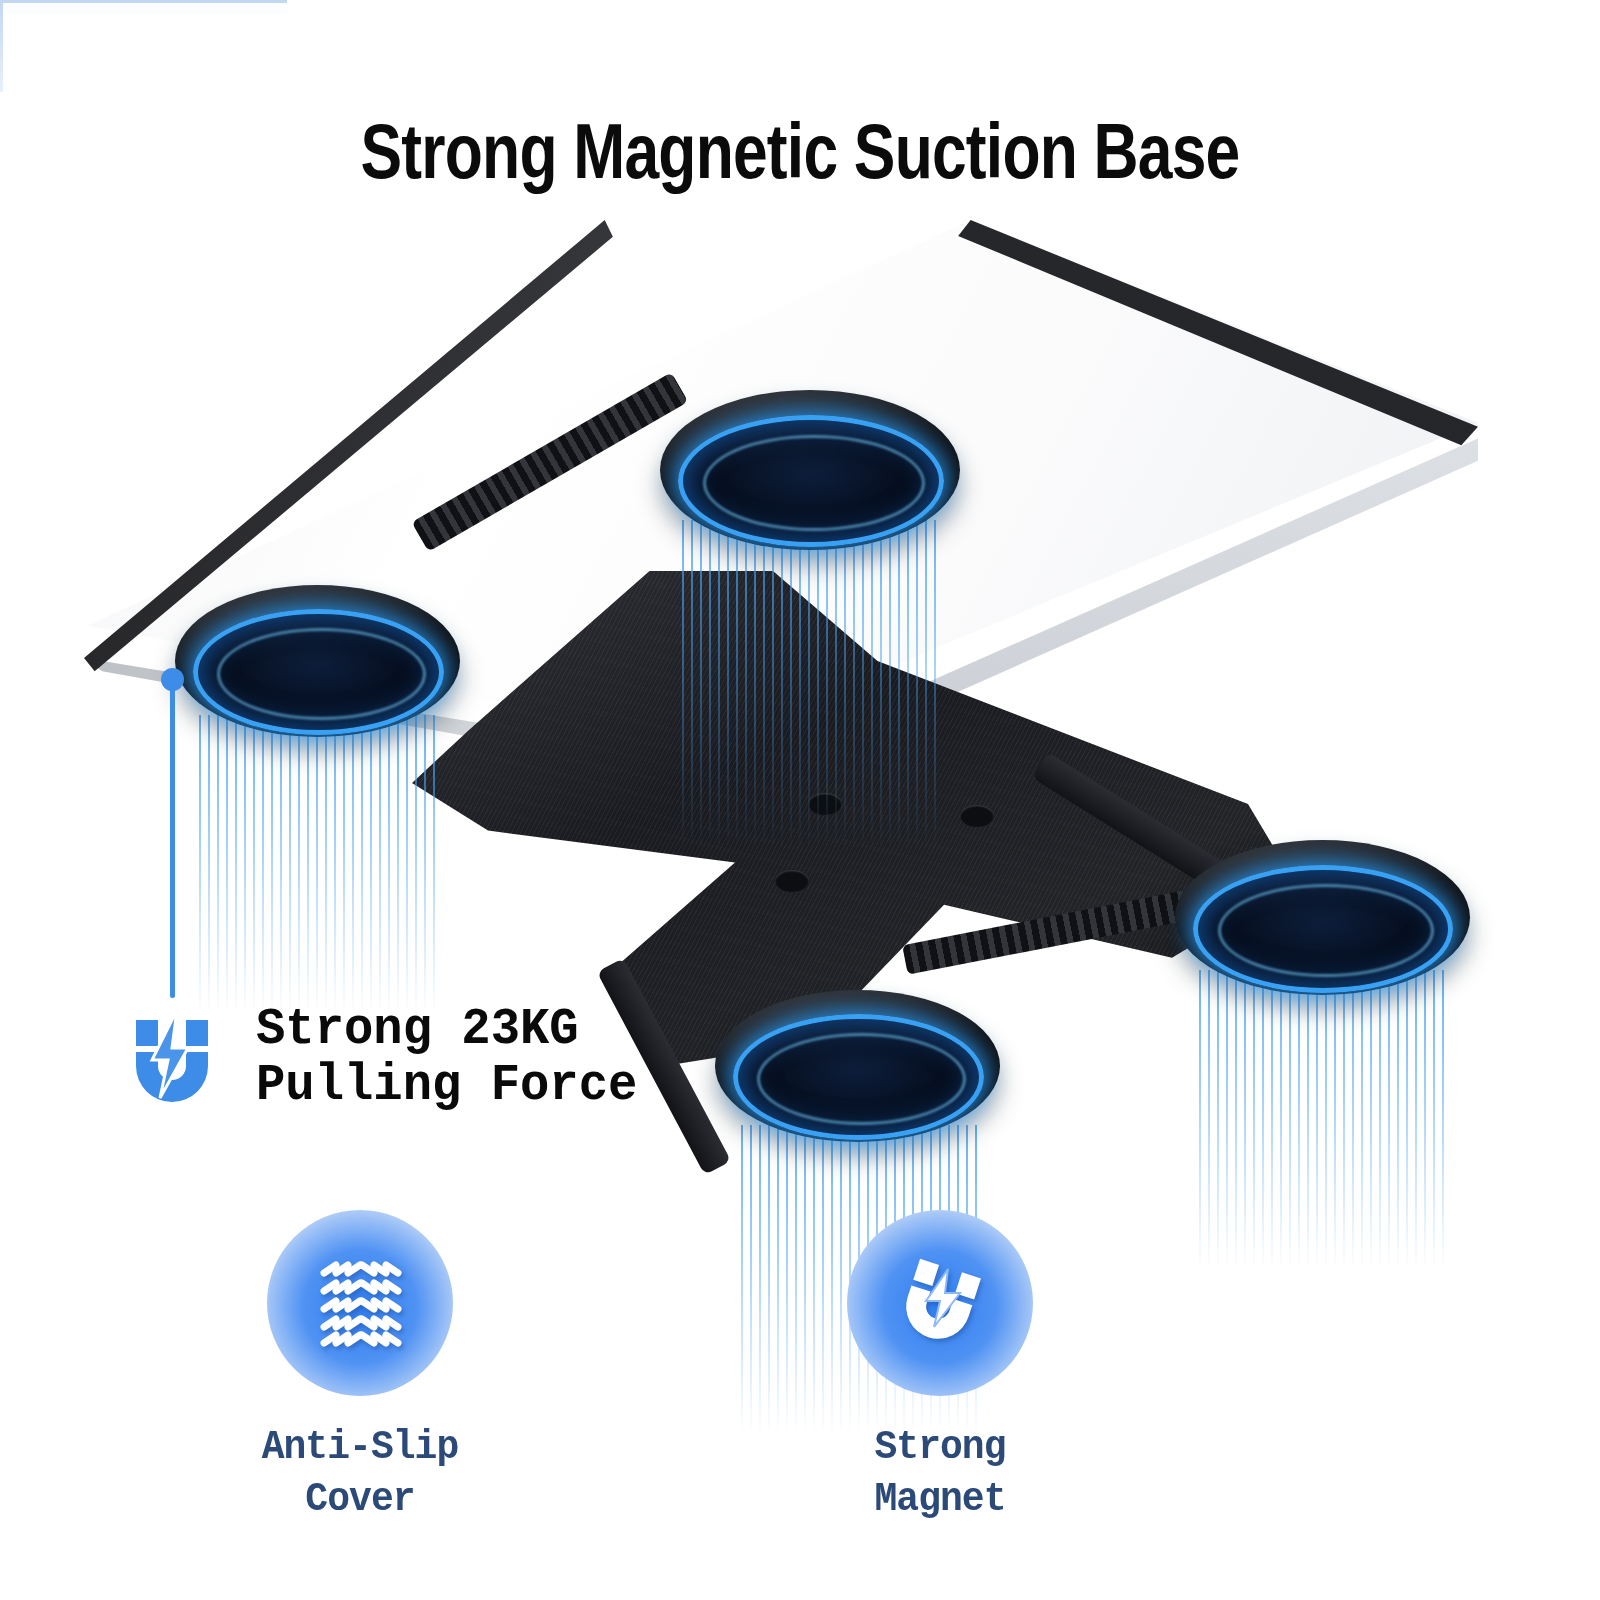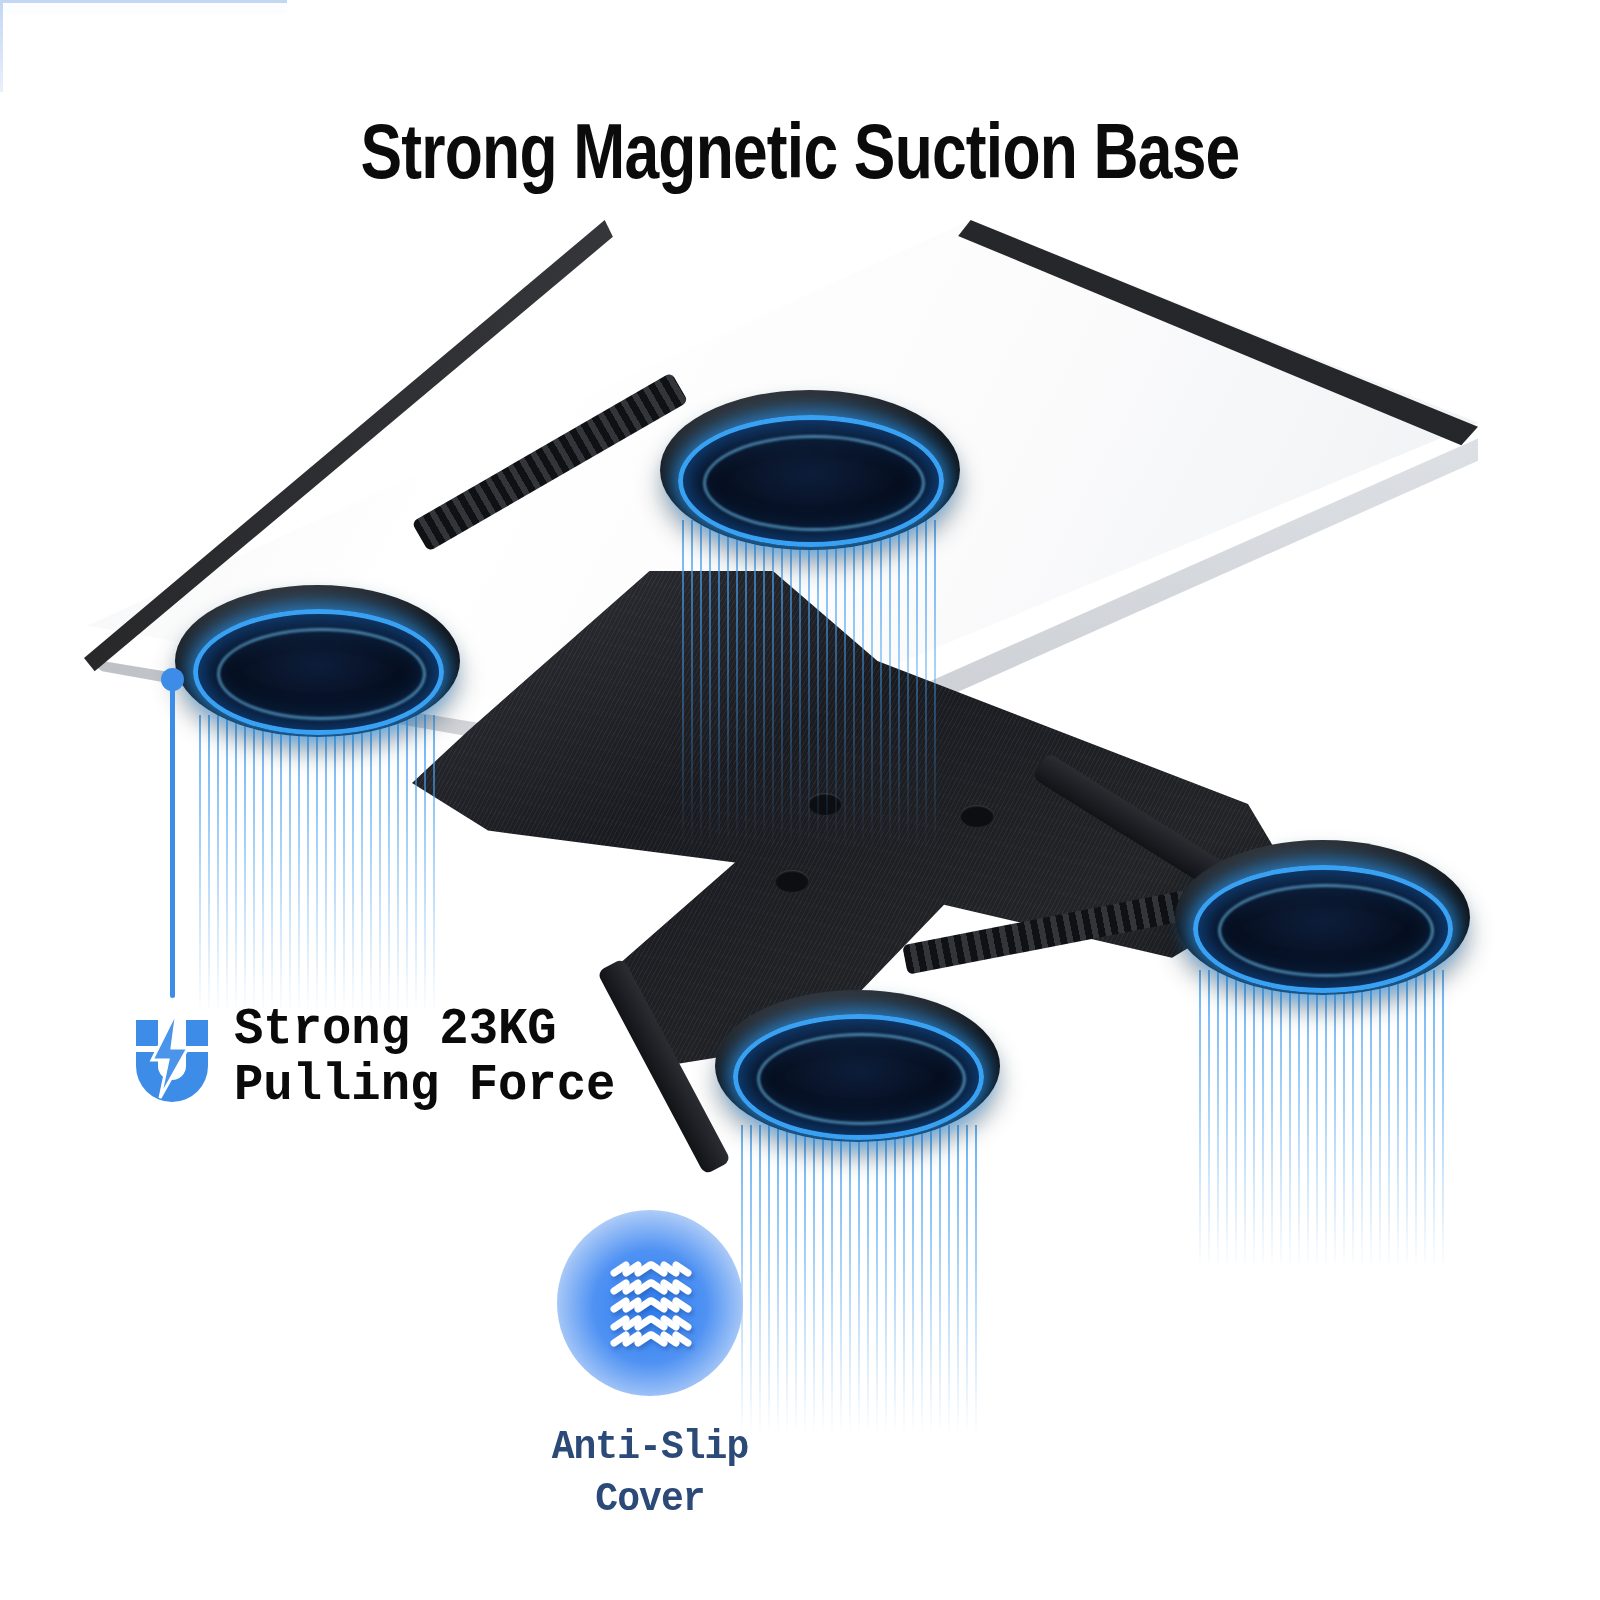--- a/index.html
+++ b/index.html
@@ -154,21 +154,21 @@
   .leader{
     position:absolute; left:170px; top:678px;
     width:5px; height:320px; background:#3d8ce8; border-radius:3px;
   }
   .leader-dot{
     position:absolute; left:161px; top:668px;
     width:23px; height:23px; border-radius:50%; background:#3d8ce8;
   }
   .callout{
     position:absolute; left:122px; top:1002px; display:flex;
-    align-items:flex-start; gap:12px;
+    align-items:flex-start; gap:34px;
   }
   .callout .mag-icon{ width:100px; height:112px; flex:0 0 auto; }
   .callout .ctext{
     font-family:"Liberation Mono", monospace;
     font-size:52px; font-weight:bold; line-height:1.08;
     color:#0a0a0a; letter-spacing:0px; transform:scaleX(.94);
     transform-origin:left top; white-space:nowrap;
   }
 
   
@@ -304,16 +304,34 @@
         </g>
       </svg>
       </span>
     </div>
     <div class="flabel">
       <span>Anti-Slip</span><br>
       <span>Cover</span>
     </div>
   </div>
 
+  <div class="feature">
+    <div class="badge">
+      <span>
+      <svg viewBox="0 0 100 100" xmlns="http://www.w3.org/2000/svg">
+        <g transform="rotate(18 50 50)">
+          <path d="M18 16 h20 v22 h-20 z" fill="#ffffff"></path>
+          <path d="M62 16 h20 v22 h-20 z" fill="#ffffff"></path>
+          <path d="M18 44 h20 v12 a12 12 0 0 0 24 0 v-12 h20 v12 a32 32 0 0 1 -64 0 z" fill="#ffffff"></path>
+        </g>
+        <path d="M58 18 L36 50 L50 50 L44 76 L70 42 L55 42 Z" fill="#ffffff" stroke="#8fb9f5" stroke-width="2"></path>
+      </svg>
+      </span>
+    </div>
+    <div class="flabel">
+      <span>Strong</span><br>
+      <span>Magnet</span>
+    </div>
+  </div>
 
 
 
 </div>
 
 </body></html>

